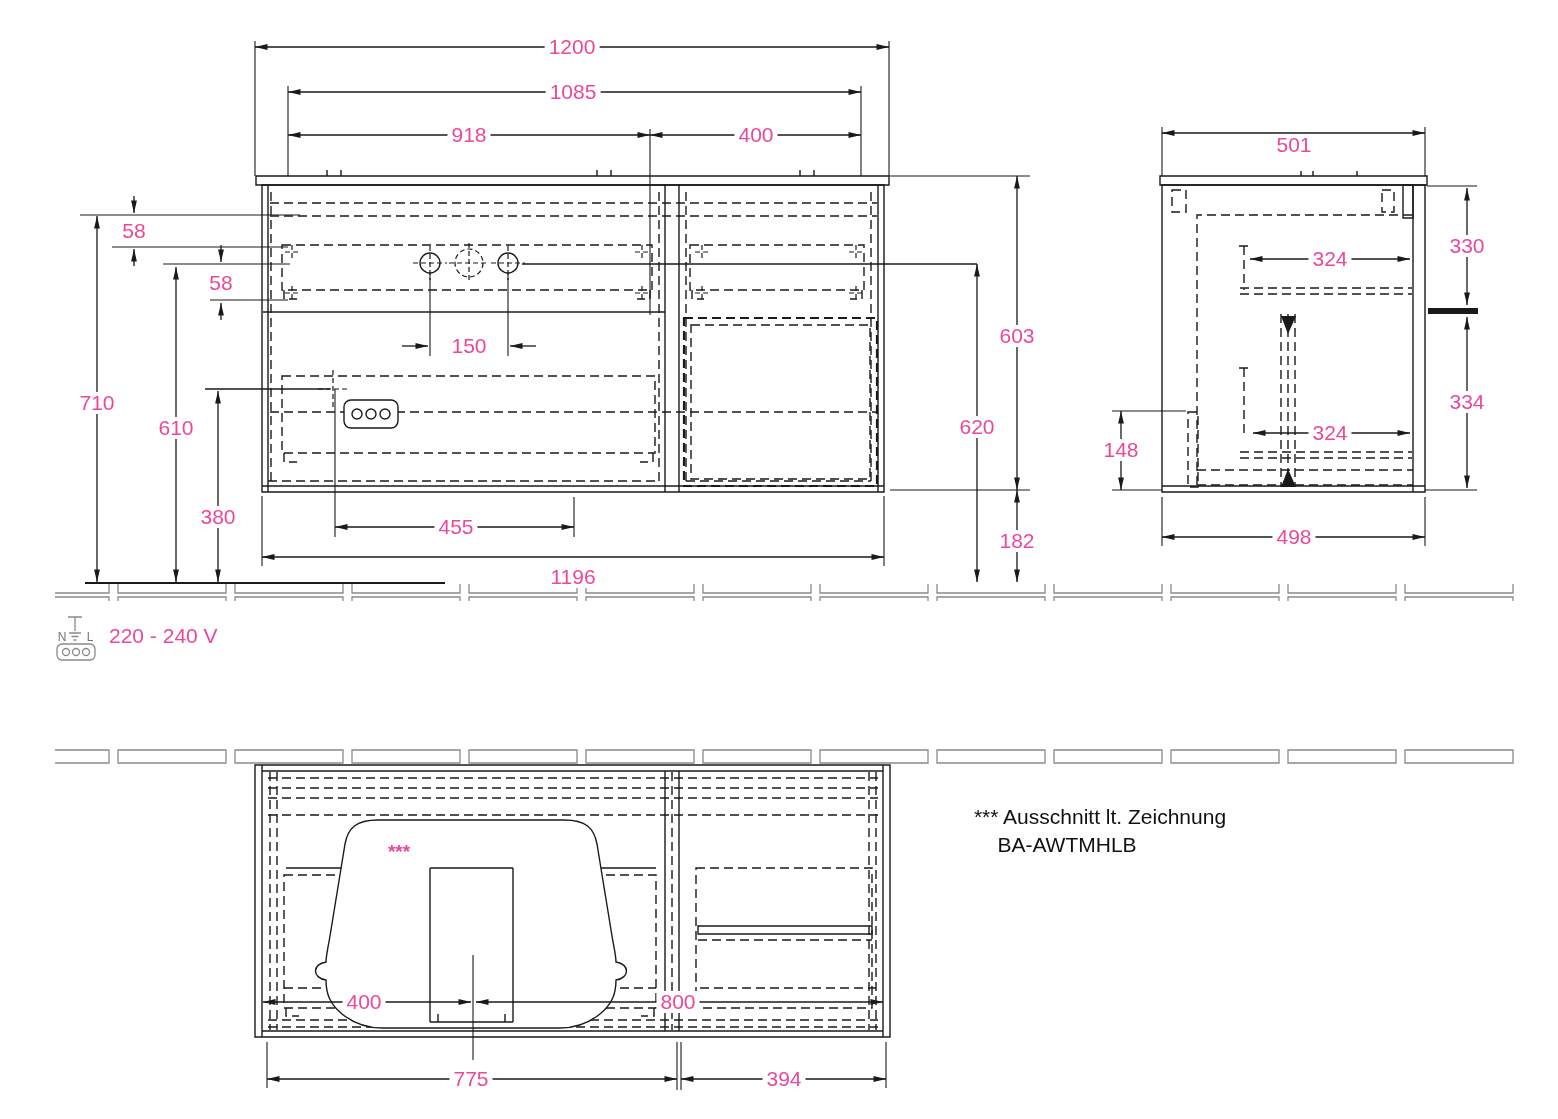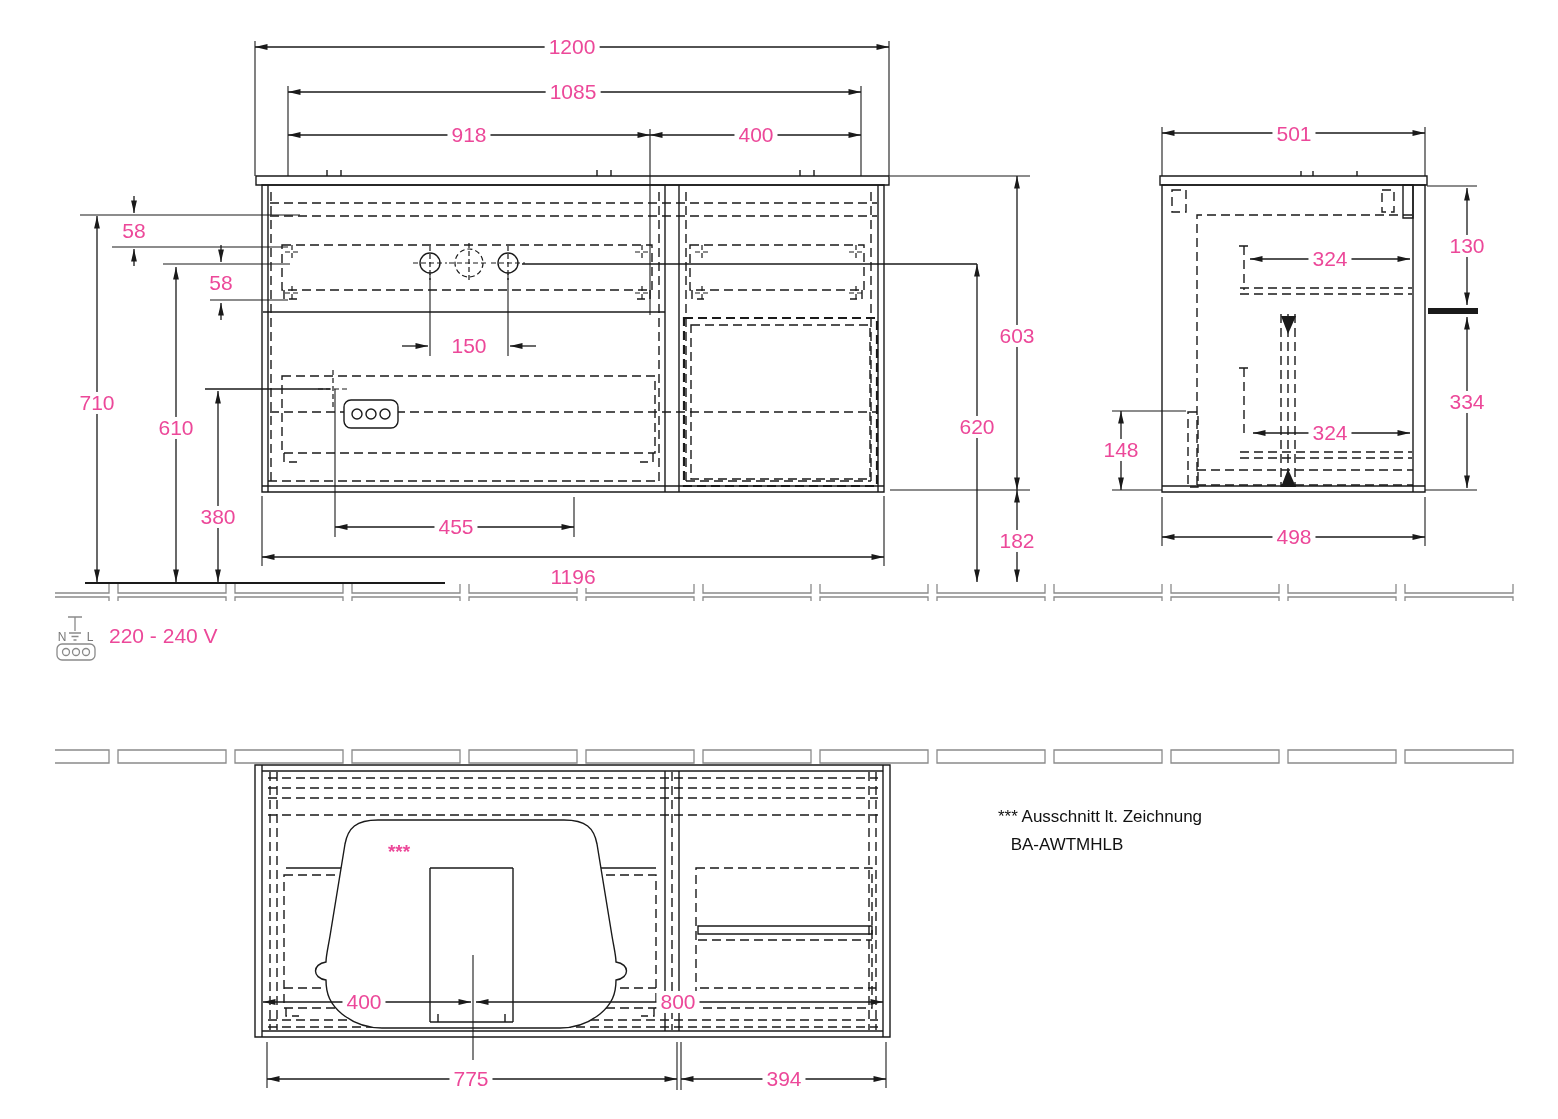--- a/index.html
+++ b/index.html
@@ -16,21 +16,21 @@
   .wfill{fill:#ffffff;}
   .dim{stroke:#1a1a1a;stroke-width:1.3;fill:none;marker-start:url(#arr);marker-end:url(#arr);}
   .stub{stroke:#1a1a1a;stroke-width:1.3;fill:none;marker-end:url(#arr);}
   .bold{stroke:#1a1a1a;stroke-width:6;fill:none;}
   .gray{stroke:#8a8a8a;stroke-width:1.3;fill:none;}
   .lbl{position:absolute;transform:translate(-50%,-50%);background:#fff;padding:0 4px;
        font-size:21px;line-height:1.05;color:#ec4899;white-space:nowrap;}
   .lbl-sm{position:absolute;transform:translate(-50%,-50%);font-size:12px;color:#777;
        background:transparent;padding:0;white-space:nowrap;}
   .lbl-left{transform:translate(0,-50%);}
-  .note-line{position:absolute;transform:translate(-50%,-50%);font-size:17px;color:#111;white-space:nowrap;}
+  .note-line{position:absolute;transform:translate(-50%,-50%);font-size:21px;color:#111;white-space:nowrap;}
   .stars{font-weight:bold;background:transparent;font-size:19px;}
 </style>
 </head>
 <body>
 
 <div id="stage">
 
 <svg width="1558" height="1119" viewBox="0 0 1558 1119">
   <defs>
     <marker id="arr" viewBox="0 0 14 7" refX="13.3" refY="3.5" markerWidth="14" markerHeight="7" orient="auto-start-reverse" markerUnits="userSpaceOnUse">
@@ -280,22 +280,22 @@
 <div class="lbl" style="left:97px;top:403px">710</div>
 <div class="lbl" style="left:176px;top:428px">610</div>
 <div class="lbl" style="left:218px;top:517px">380</div>
 <div class="lbl" style="left:469px;top:346px">150</div>
 <div class="lbl" style="left:456px;top:527px">455</div>
 <div class="lbl" style="left:573px;top:577px">1196</div>
 <div class="lbl" style="left:1017px;top:336px">603</div>
 <div class="lbl" style="left:977px;top:427px">620</div>
 <div class="lbl" style="left:1017px;top:541px">182</div>
 
-<div class="lbl" style="left:1294px;top:134px">501</div>
-<div class="lbl" style="left:1467px;top:246px">130</div>
+<div class="lbl" style="left:1294px;top:145px">501</div>
+<div class="lbl" style="left:1467px;top:246px">330</div>
 <div class="lbl" style="left:1467px;top:402px">334</div>
 <div class="lbl" style="left:1330px;top:259px">324</div>
 <div class="lbl" style="left:1330px;top:433px">324</div>
 <div class="lbl" style="left:1121px;top:450px">148</div>
 <div class="lbl" style="left:1294px;top:537px">498</div>
 
 <div class="lbl" style="left:364px;top:1002px">400</div>
 <div class="lbl" style="left:678px;top:1002px">800</div>
 <div class="lbl" style="left:471px;top:1079px">775</div>
 <div class="lbl" style="left:784px;top:1079px">394</div>

